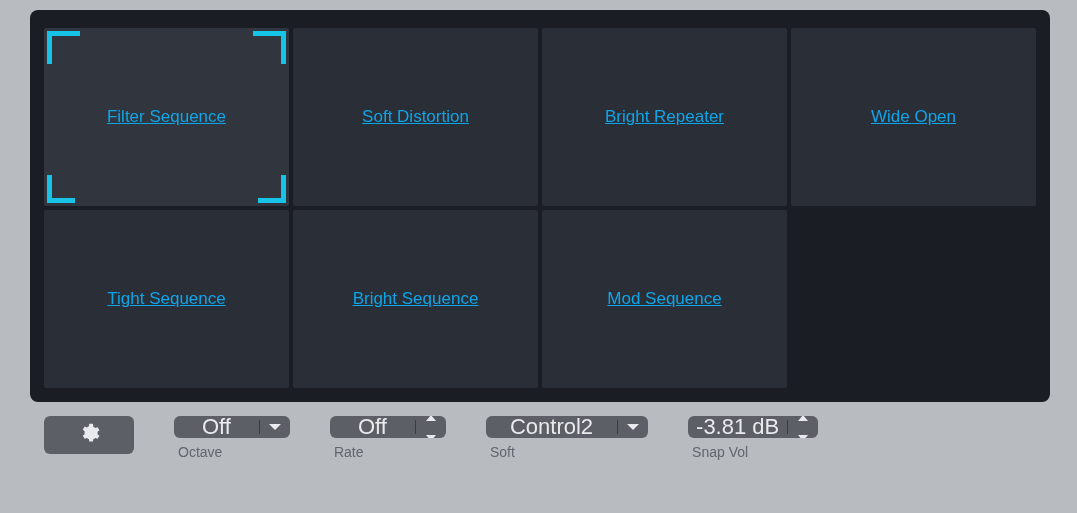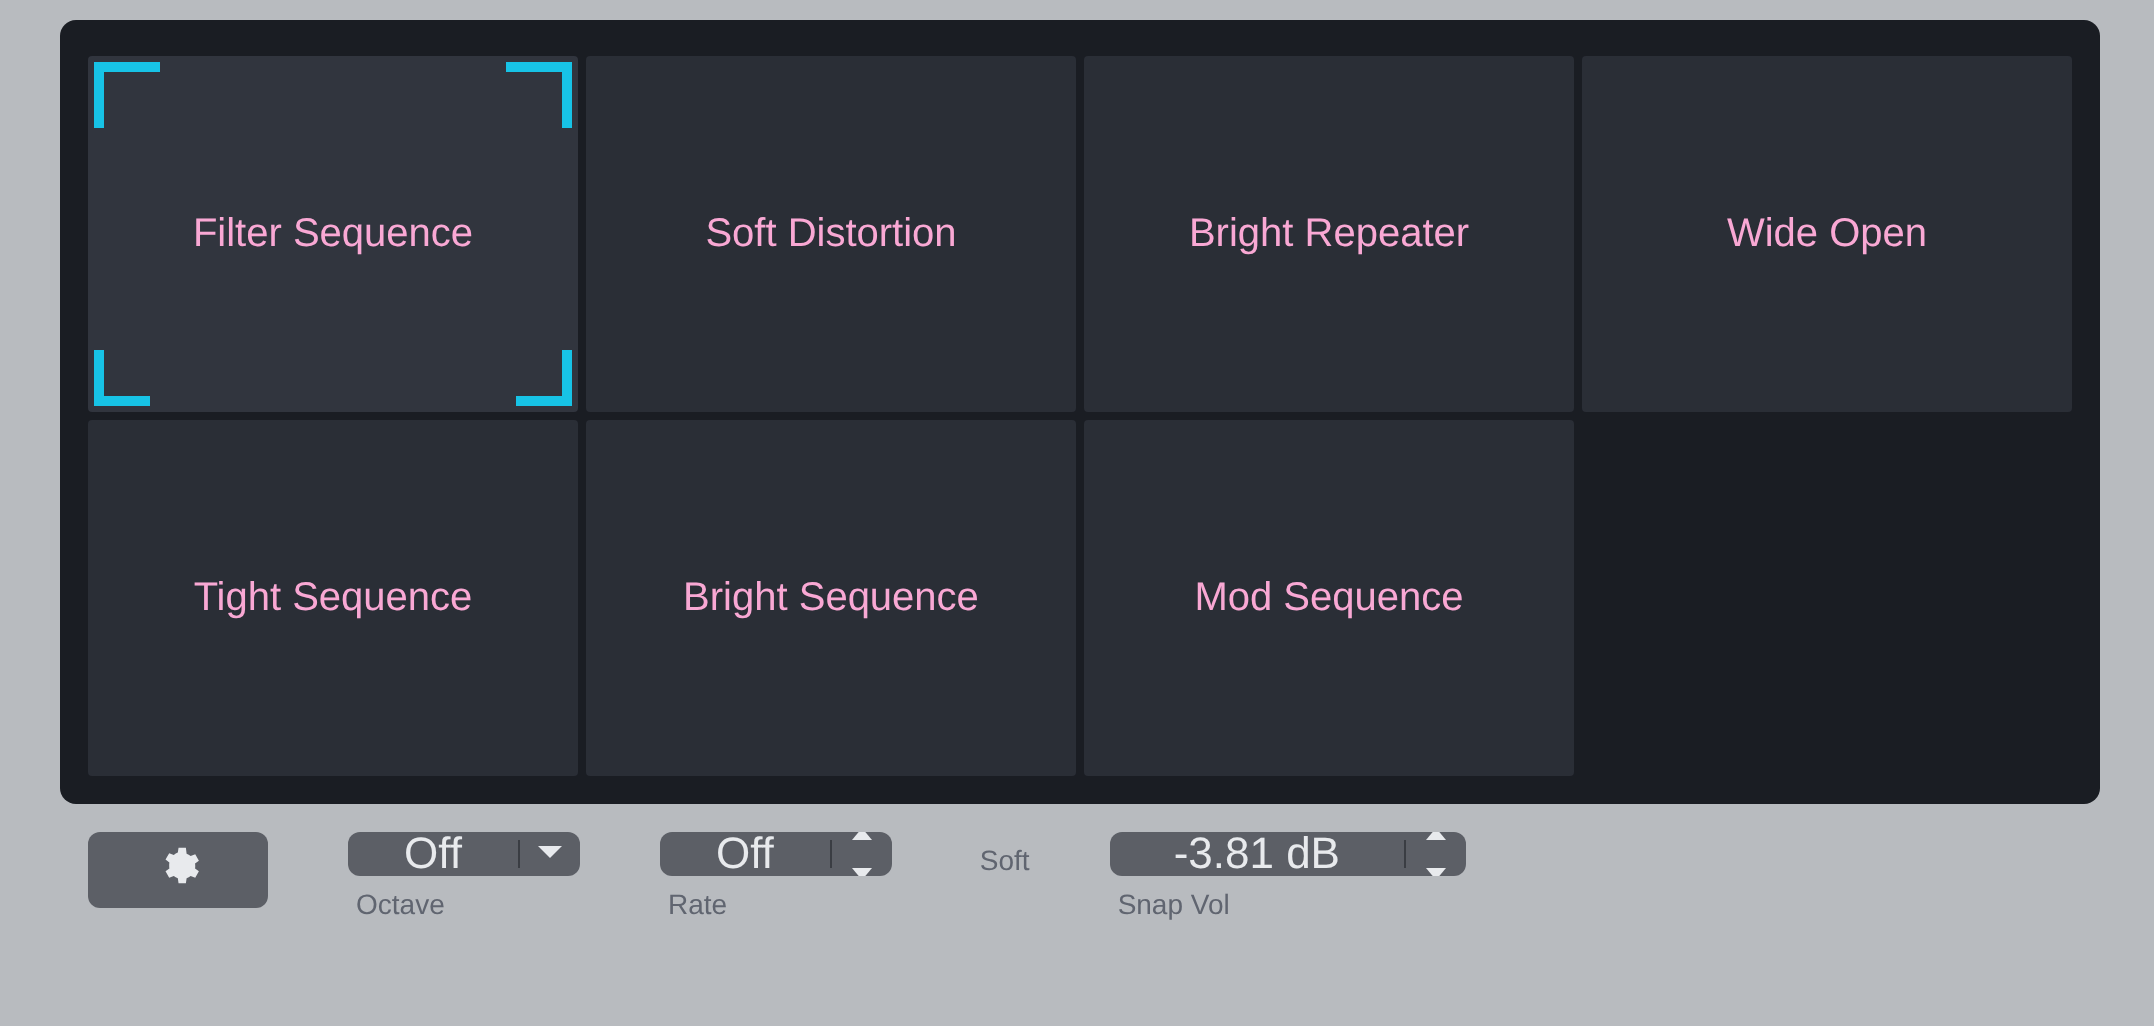--- a/index.html
+++ b/index.html
@@ -27,28 +27,29 @@
       gap: 4px;
       width: 100%;
       height: 360px;
     }
     .cell {
       background: #2a2e36;
       border-radius: 2px;
       display: flex;
       align-items: center;
       justify-content: center;
-      color: #f9a8d4;
-      font-size: 20px;
+      color: #0ea5e9;
+      font-size: 17px;
       font-weight: 400;
       text-align: center;
       position: relative;
       cursor: pointer;
       padding: 10px;
       line-height: 1.25;
+      text-decoration: underline;
     }
     .cell.selected {
       background: #31353e;
     }
     .cell.selected::before,
     .cell.selected::after,
     .cell.selected .corner-bl,
     .cell.selected .corner-br {
       content: "";
       position: absolute;
@@ -151,21 +152,21 @@
     .control-stepper svg {
       fill: #e8eaed;
     }
     .control-label {
       color: #606570;
       font-size: 14px;
       margin-top: 6px;
       margin-left: 4px;
     }
     .wheel .control-value { padding: 0 24px; }
-    .snap .control-value { padding: 0 32px; }
+    .snap .control-value { padding: 0 8px; }
   </style>
 </head>
 <body>
 
 <div class="panel">
   <div class="grid">
     <div class="cell selected">
       <span>Filter Sequence</span>
       <span class="corner-bl"></span>
         <span class="corner-br"></span>
@@ -229,20 +230,31 @@
           <svg width="12" height="8" viewBox="0 0 12 8">
               <path d="M1 1h10L6 7z"></path>
             </svg>
         </span>
       </div>
     </div>
     <div class="control-label">Rate</div>
   </div>
 
   <div class="control-group wheel">
+    <div class="control-box">
+      <div class="control-value">Control2</div>
+      <div class="control-divider"></div>
+      <div class="control-arrow">
+        <span>
+          <svg width="14" height="10" viewBox="0 0 14 10">
+              <path d="M1 2l6 6 6-6z"></path>
+            </svg>
+        </span>
+      </div>
+    </div>
     <div class="control-label">Soft</div>
   </div>
 
   <div class="control-group snap">
     <div class="control-box">
       <div class="control-value">-3.81 dB</div>
       <div class="control-divider"></div>
       <div class="control-stepper">
         <span>
           <svg width="12" height="8" viewBox="0 0 12 8">

